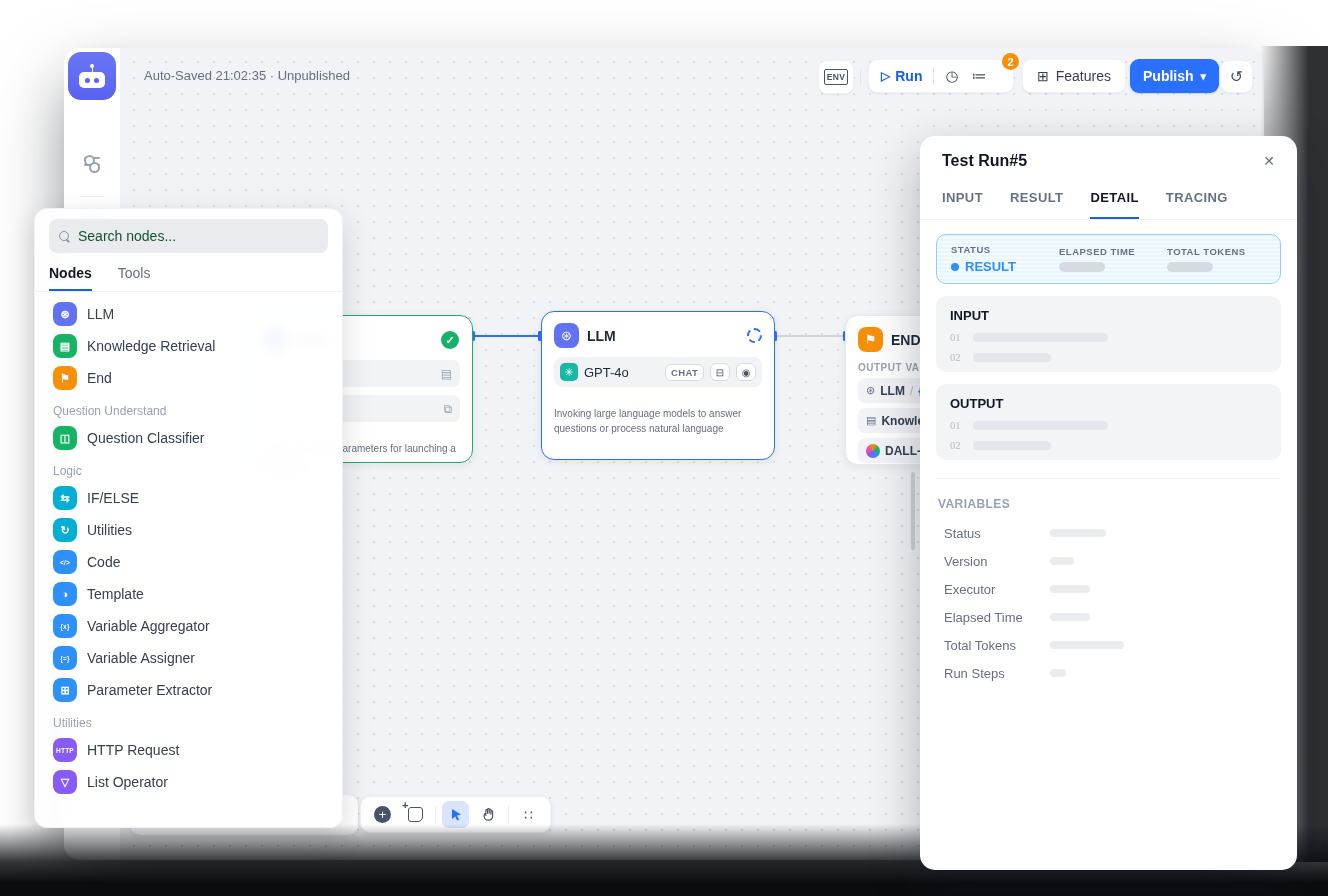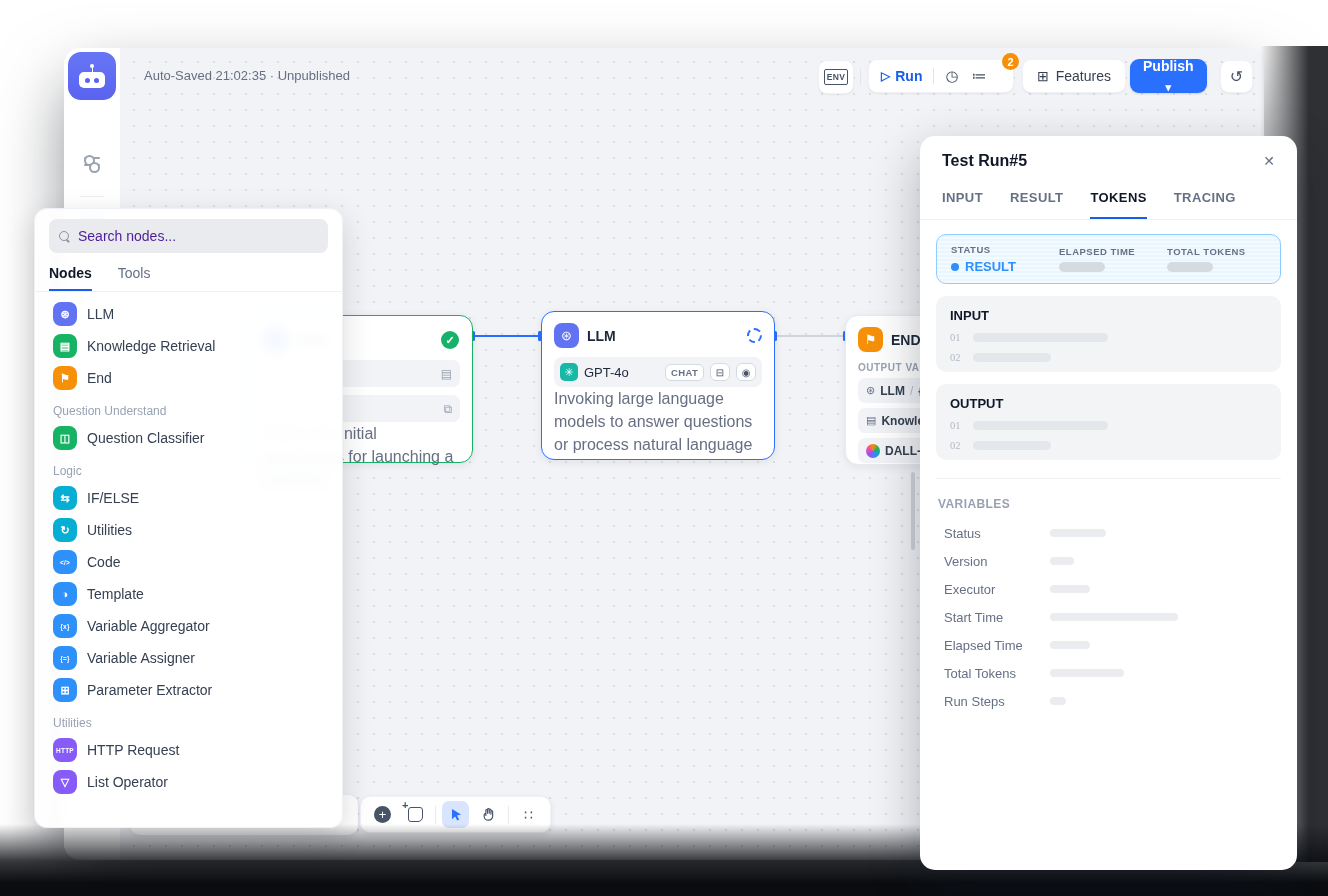--- a/index.html
+++ b/index.html
@@ -56,30 +56,30 @@
   .run-group { left:748px; top:11px; width:146px; padding:0 12px; justify-content:flex-start; }
   .run-label { color:#155eef; font-size:14px; font-weight:600; display:flex; align-items:center; gap:5px; }
   .run-tri { font-size:12px; }
   .rg-div { width:1px; height:16px; background:#e2e5ea; margin:0 4px; }
   .rg-ic { color:#475467; font-size:15px; font-weight:400; }
   .badge { position:absolute; right:-6px; top:-7px; min-width:17px; height:17px; border-radius:9px; background:#f79009;
            color:#fff; font-size:11px; font-weight:700; display:flex; align-items:center; justify-content:center; padding:0 4px; }
   .features { left:902px; top:11px; padding:0 14px; font-weight:500; }
   .feat-ic { font-size:14px; color:#354052; }
   .publish { left:1010px; top:11px; height:34px; border:none; border-radius:9px; color:#fff; padding:0 13px;
-             box-shadow:0 1px 2px rgba(16,24,40,0.15); font-weight:600;flex-direction:column; }
+             box-shadow:0 1px 2px rgba(16,24,40,0.15); font-weight:600; }
   .history { left:1100px; top:12px; width:33px; height:33px; font-size:16px; font-weight:400; color:#475467; }
 
   
   .node { position:absolute; background:#fff; border-radius:13px; box-shadow:0 2px 8px rgba(16,24,40,0.08); padding:11px 12px; }
   .n-head { display:flex; align-items:center; gap:8px; }
   .n-ic { width:25px; height:25px; border-radius:8px; color:#fff; display:flex; align-items:center; justify-content:center;
           font-size:13px; flex:0 0 auto; }
   .n-title { font-size:14px; font-weight:700; color:#1d2939; }
-  .n-desc { margin-top:0; font-size:16px; line-height:1.45; color:#676f83; }
+  .n-desc { margin-top:20px; font-size:10px; line-height:1.45; color:#676f83; }
   .start-node { left:130px; top:267px; width:223px; height:148px; border:1.5px solid #17b26a; }
   .check-badge { position:absolute; right:13px; top:15px; width:18px; height:18px; border-radius:50%; background:#17b26a;
                  color:#fff; font-size:11px; font-weight:700; display:flex; align-items:center; justify-content:center; }
   .field-row { height:27px; background:#f2f3f6; border-radius:7px; margin-top:8px; display:flex; align-items:center;
                justify-content:flex-end; padding:0 8px; color:#98a2b3; font-size:12px; }
   .llm-node { left:421px; top:263px; width:234px; height:149px; border:1.8px solid #2970ff; }
   .spinner { margin-left:auto; width:15px; height:15px; border:2px dashed #2970ff; border-radius:50%; }
   .model-row { height:30px; background:#f2f3f6; border-radius:8px; margin-top:9px; display:flex; align-items:center;
                gap:6px; padding:0 6px; }
   .gpt-ic { width:18px; height:18px; border-radius:5px; background:#17b8a6; color:#fff; font-size:11px;
@@ -123,21 +123,21 @@
 
   
   .node-panel { position:absolute; left:34px; top:208px; width:309px; height:620px; z-index:5;
                 background:rgba(255,255,255,0.95); border-radius:13px; border:1px solid #f0f1f4;
                 box-shadow:0 10px 30px rgba(16,24,40,0.16); padding:10px 14px; backdrop-filter:blur(6px); }
   .search-box { height:34px; background:#e9ebef; border-radius:8px; display:flex; align-items:center; gap:8px; padding:0 10px; }
   .search-ic { position:relative; width:11px; height:11px; flex:0 0 auto; }
   .search-ic::before { content:''; position:absolute; left:0; top:0; width:8px; height:8px; border:1.6px solid #8a93a3; border-radius:50%; }
   .search-ic::after { content:''; position:absolute; right:0; bottom:0; width:4px; height:1.6px; background:#8a93a3;
                       transform:rotate(45deg); border-radius:1px; }
-  .search-ph { font-size:14px; color:#4c1d95; }
+  .search-ph { font-size:14px; color:#14532d; }
   .np-tabs { display:flex; gap:26px; margin-top:12px; }
   .np-tab { font-size:14px; color:#667085; padding-bottom:8px; cursor:pointer; }
   .np-tab.active { color:#101828; font-weight:700; border-bottom:2px solid #155eef; }
   .np-divider { height:1px; background:#eef0f3; margin:0 -14px; }
   .np-list { padding-top:6px; }
   .np-group-label { font-size:12px; color:#98a2b3; padding:10px 4px 4px; }
   .np-item { height:32px; display:flex; align-items:center; gap:10px; padding:0 4px; border-radius:8px; cursor:pointer; }
   .np-ic { width:24px; height:24px; border-radius:8px; color:#fff; font-size:11px; font-weight:700;
            display:flex; align-items:center; justify-content:center; flex:0 0 auto; }
   .np-ic.tiny { font-size:6.5px; letter-spacing:.2px; }
@@ -398,21 +398,21 @@
   </div>
 
   <div class="run-panel">
     <div class="rp-head">
       <span class="rp-title">Test Run#5</span>
       <span class="rp-close">✕</span>
     </div>
     <div class="rp-tabs">
       <span class="rp-tab">INPUT</span>
       <span class="rp-tab">RESULT</span>
-      <span class="rp-tab active">TOKENS</span>
+      <span class="rp-tab active">DETAIL</span>
       <span class="rp-tab">TRACING</span>
     </div>
     <div class="rp-tabline"></div>
 
     <div class="status-card">
       <div class="sc-col">
         <div class="sc-label">STATUS</div>
         <div class="sc-value">
           <span class="sc-dot"></span>
           <span>RESULT</span>
@@ -462,24 +462,20 @@
         </div>
       <div class="meta-row">
         <span class="meta-key">Version</span>
           <span class="meta-bar" style="width:24px;"></span>
         </div>
       <div class="meta-row">
         <span class="meta-key">Executor</span>
           <span class="meta-bar" style="width:40px;"></span>
         </div>
       <div class="meta-row">
-        <span class="meta-key">Start Time</span>
-          <span class="meta-bar" style="width:128px;"></span>
-        </div>
-      <div class="meta-row">
         <span class="meta-key">Elapsed Time</span>
           <span class="meta-bar" style="width:40px;"></span>
         </div>
       <div class="meta-row">
         <span class="meta-key">Total Tokens</span>
           <span class="meta-bar" style="width:74px;"></span>
         </div>
       <div class="meta-row">
         <span class="meta-key">Run Steps</span>
           <span class="meta-bar" style="width:16px;"></span>

